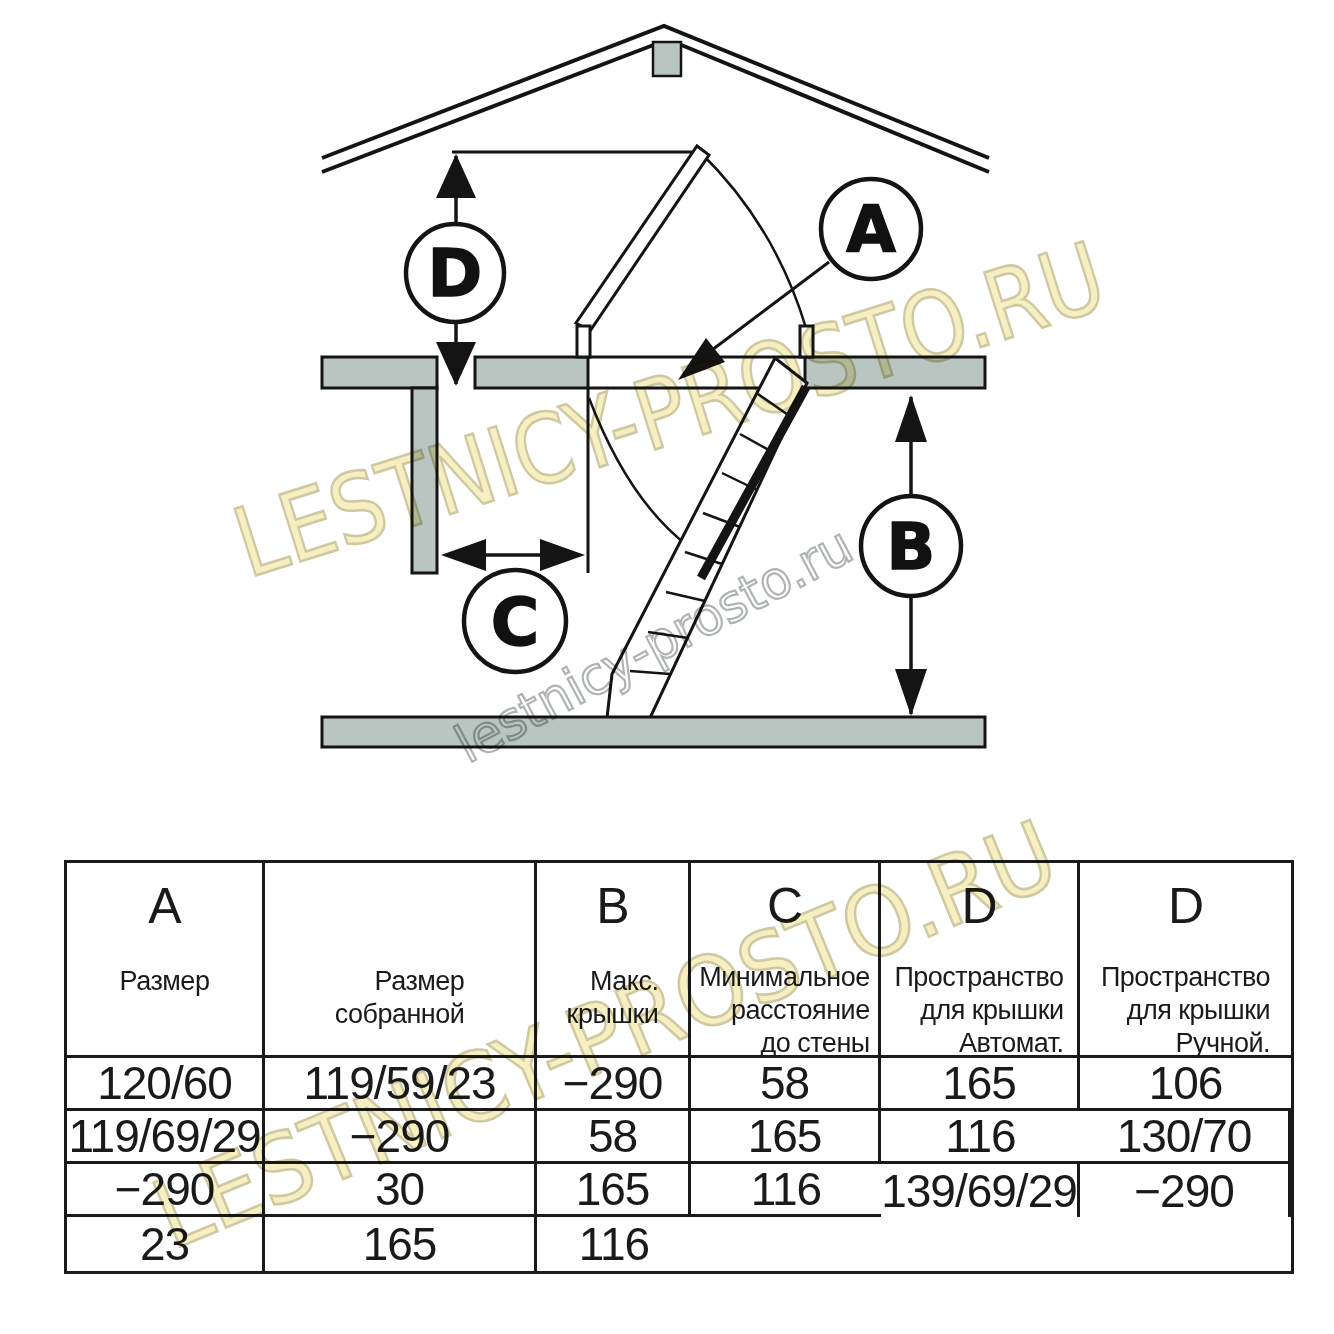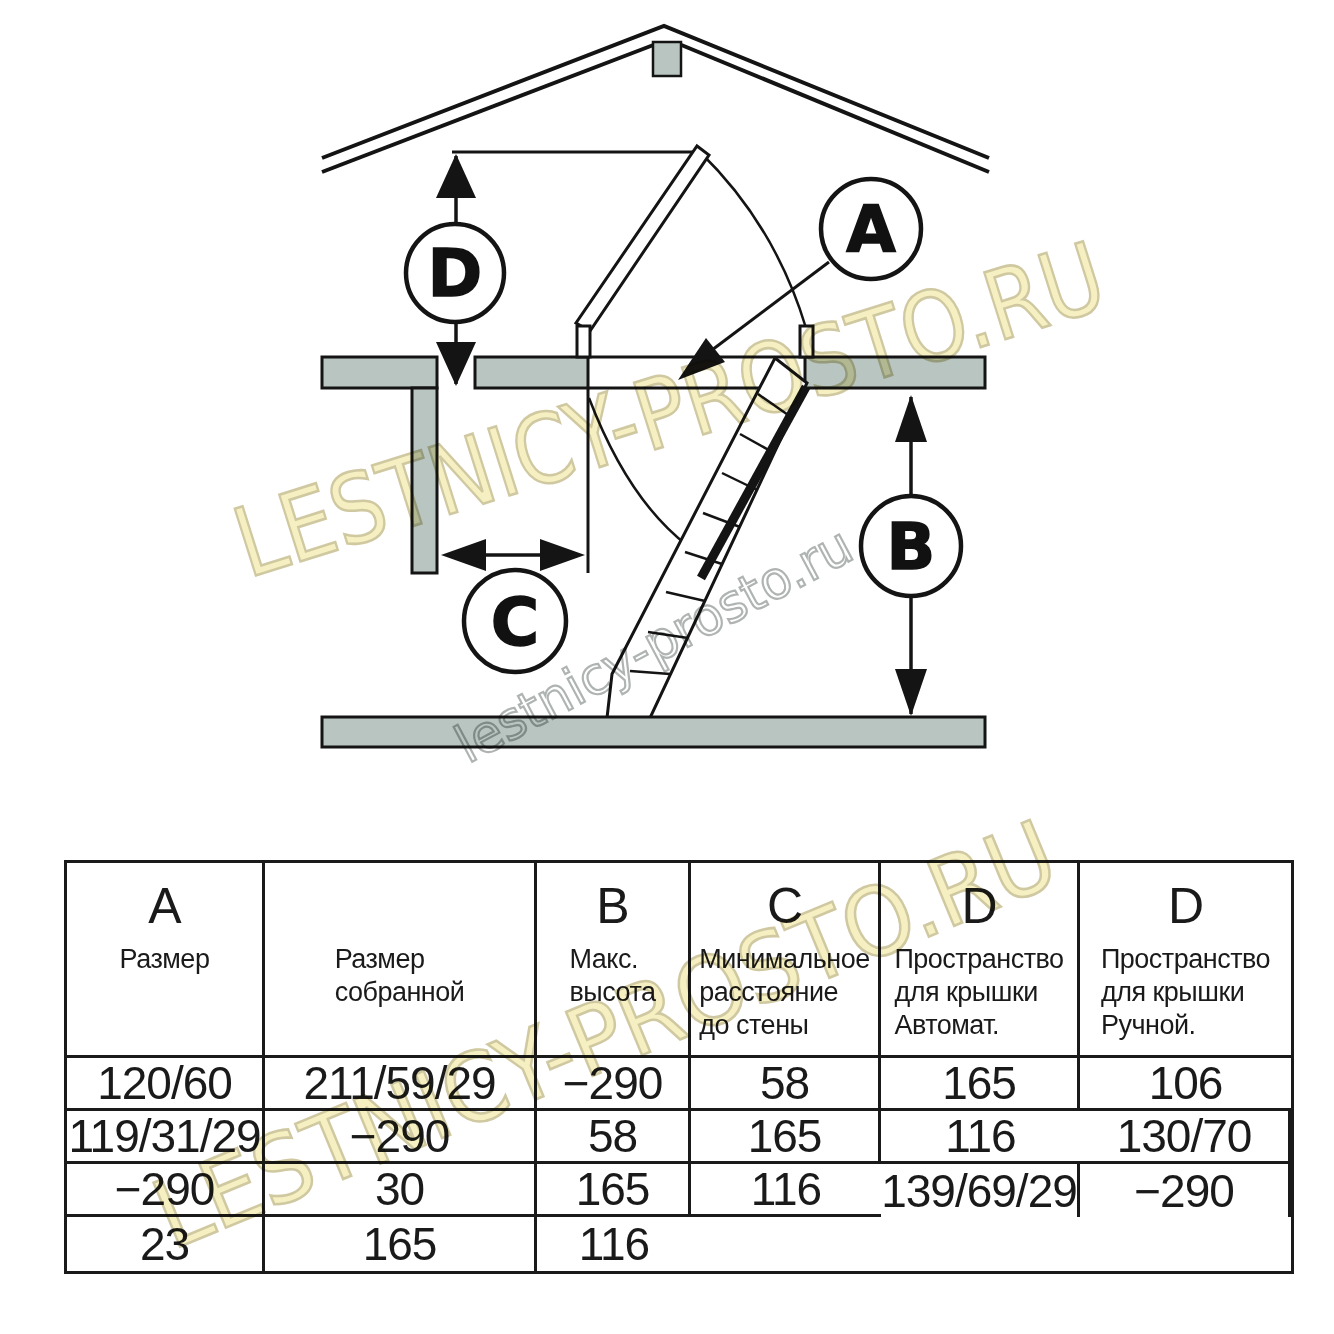--- a/index.html
+++ b/index.html
@@ -22,21 +22,21 @@
     box-sizing:border-box; border:3px solid #1a1a1a; background:transparent;
     display:grid;
     grid-template-columns:198px 272px 154px 190px 199px 211px;
     grid-template-rows:195px 53px 53px 53px 54px;
   }
   .cell { box-sizing:border-box; border-right:3px solid #1a1a1a; border-bottom:3px solid #1a1a1a; }
   .cell.nr { border-right:none; }
   .cell.nb { border-bottom:none; }
   .hcell { display:flex; flex-direction:column; align-items:center; padding-top:14px; }
   .hletter { font-size:50px; line-height:58px; height:62px; letter-spacing:-1px; }
-  .hdesc { font-size:27px; line-height:33px; text-align:left; white-space:pre-line; margin-top:4px; letter-spacing:-0.5px; }
+  .hdesc { font-size:27px; line-height:33px; text-align:right; white-space:pre-line; margin-top:26px; letter-spacing:-0.5px; }
   .dcell { display:flex; align-items:center; justify-content:center; font-size:46px; letter-spacing:-1px; }
 </style>
 </head>
 <body>
 
 <div class="canvas">
 
   <svg class="diagram" width="1334" height="800" viewBox="0 0 1334 800">
 
     <polyline points="322,158 664,26 989,158" fill="none" stroke="#141414" stroke-width="4"></polyline>
@@ -111,21 +111,21 @@
       <div class="hdesc">Размер</div>
     </div>
     <div class="cell hcell">
       <div class="hletter"></div>
       <div class="hdesc">Размер
 собранной</div>
     </div>
     <div class="cell hcell">
       <div class="hletter">B</div>
       <div class="hdesc">Макс.
-высота</div>
+крышки</div>
     </div>
     <div class="cell hcell">
       <div class="hletter">C</div>
       <div class="hdesc">Минимальное
 расстояние
 до стены</div>
     </div>
     <div class="cell hcell">
       <div class="hletter">D</div>
       <div class="hdesc">Пространство
@@ -133,27 +133,27 @@
 Автомат.</div>
     </div>
     <div class="cell hcell nr">
       <div class="hletter">D</div>
       <div class="hdesc">Пространство
 для крышки
 Ручной.</div>
     </div>
 
     <div class="cell dcell">120/60</div>
-    <div class="cell dcell">211/59/29</div>
+    <div class="cell dcell">119/59/23</div>
     <div class="cell dcell">−290</div>
     <div class="cell dcell">58</div>
     <div class="cell dcell">165</div>
     <div class="cell dcell nr">106</div>
 
-    <div class="cell dcell">119/31/29</div>
+    <div class="cell dcell">119/69/29</div>
     <div class="cell dcell">−290</div>
     <div class="cell dcell">58</div>
     <div class="cell dcell">165</div>
     <div class="cell dcell nr">116</div>
 
     <div class="cell dcell">130/70</div>
     <div class="cell dcell">−290</div>
     <div class="cell dcell">30</div>
     <div class="cell dcell">165</div>
     <div class="cell dcell nr">116</div>

